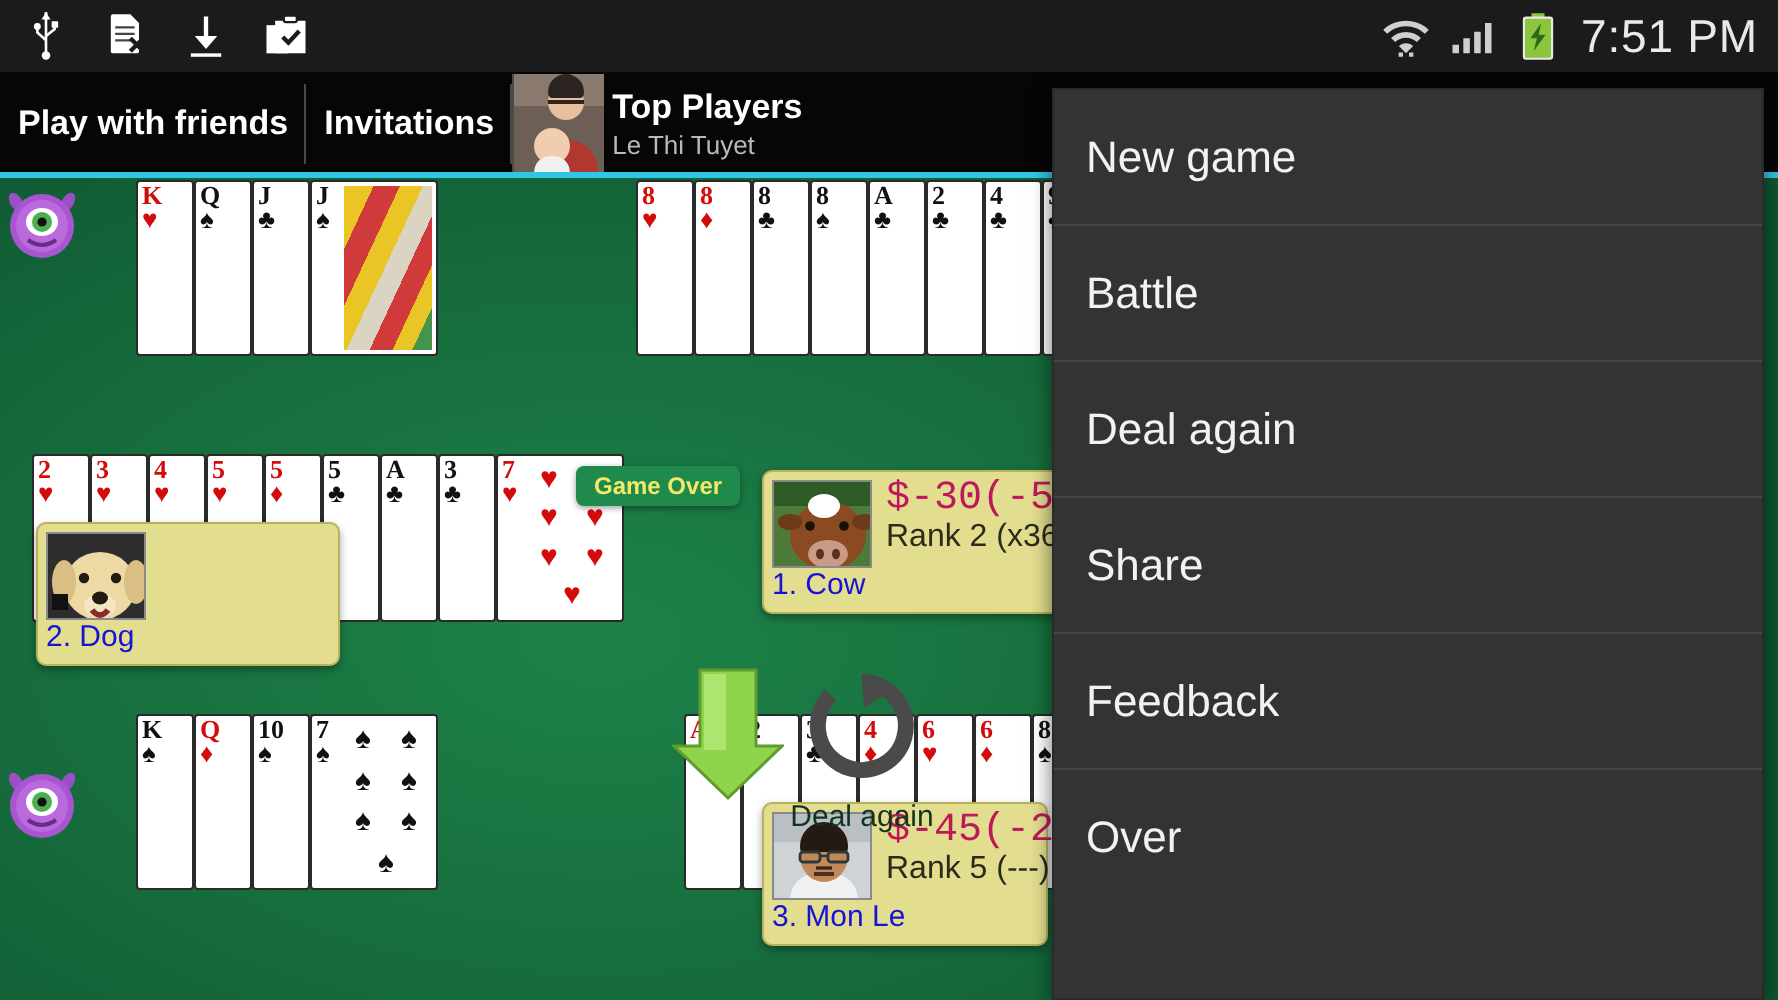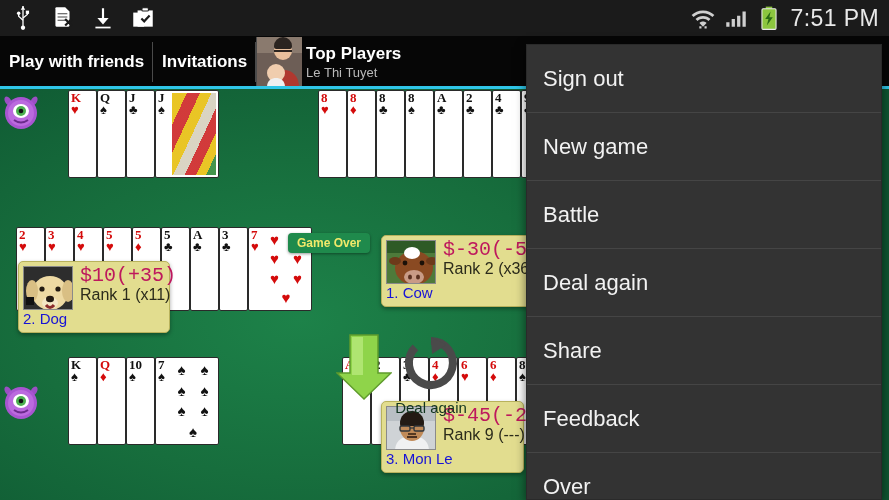--- a/index.html
+++ b/index.html
@@ -424,24 +424,20 @@
             <ellipse cx="8" cy="24" rx="6" ry="11" fill="#d9bf84"></ellipse>
             <ellipse cx="44" cy="24" rx="6" ry="11" fill="#d9bf84"></ellipse>
             <ellipse cx="26" cy="36" rx="8" ry="6" fill="#f3e6c4"></ellipse>
             <ellipse cx="26" cy="32" rx="4" ry="3.2" fill="#231a12"></ellipse>
             <path d="M22 38q4 5 8 0" stroke="#8b2b2b" stroke-width="3" fill="none"></path>
             <circle cx="18" cy="22" r="2.6" fill="#231a12"></circle>
             <circle cx="34" cy="22" r="2.6" fill="#231a12"></circle>
             <rect x="2" y="30" width="8" height="8" fill="#111"></rect>
           </svg>
         </div>
-        <div class="pinfo">
-          <span class="pmoney">$10(+35)</span>
-          <span class="prank">Rank 1 (x11)</span>
-        </div>
       </div>
       <span class="pname">2. Dog</span>
     </div>
 
     <div class="player" style="left:381px; top:312px; width:143px;">
       <div class="top">
         <div class="pavatar">
           <svg viewBox="0 0 50 44" width="50" height="44">
             <rect width="50" height="44" fill="#cfd3d6"></rect>
             <rect x="0" y="0" width="50" height="14" fill="#b9bfc4"></rect>
@@ -450,44 +446,41 @@
             <path d="M13 16a12 12 0 0 1 24 0c0 3-1 3-1 3H14s-1 0-1-3z" fill="#231a14"></path>
             <rect x="13" y="19" width="10" height="5" rx="1.5" fill="none" stroke="#30363a" stroke-width="1.4"></rect>
             <rect x="27" y="19" width="10" height="5" rx="1.5" fill="none" stroke="#30363a" stroke-width="1.4"></rect>
             <path d="M23 21h4" stroke="#30363a" stroke-width="1.2"></path>
             <path d="M20 30h10" stroke="#4a3020" stroke-width="2"></path>
             <path d="M21 27h8" stroke="#3b2616" stroke-width="1.6"></path>
           </svg>
         </div>
         <div class="pinfo">
           <span class="pmoney">$-45(-20)</span>
-          <span class="prank">Rank 9 (---)</span>
+          <span class="prank">Rank 5 (---)</span>
         </div>
       </div>
       <span class="pname">3. Mon Le</span>
     </div>
 
     <svg id="arrow" viewBox="0 0 56 70">
       <path d="M14 2h28v38h13L28 66 1 40h13z" fill="#8fd44a" stroke="#5f9b2d" stroke-width="1.5"></path>
       <path d="M16 4h11v38H16z" fill="#b6e87a" opacity=".8"></path>
     </svg>
     <div id="dealagain">
       <svg width="60" height="58" viewBox="0 0 60 58">
         <path d="M30 6a22 22 0 1 1-15.6 6.4" fill="none" stroke="#4a4a4a" stroke-width="8" stroke-linecap="butt"></path>
         <path d="M30 2l1 17 14-9z" fill="#4a4a4a"></path>
       </svg>
       <div class="lbl">Deal again</div>
     </div>
   </div>
 
   <div id="menu">
       <div class="mitem">
-        <span>Sign out</span>
-      </div>
-      <div class="mitem">
         <span>New game</span>
       </div>
       <div class="mitem">
         <span>Battle</span>
       </div>
       <div class="mitem">
         <span>Deal again</span>
       </div>
       <div class="mitem">
         <span>Share</span>

